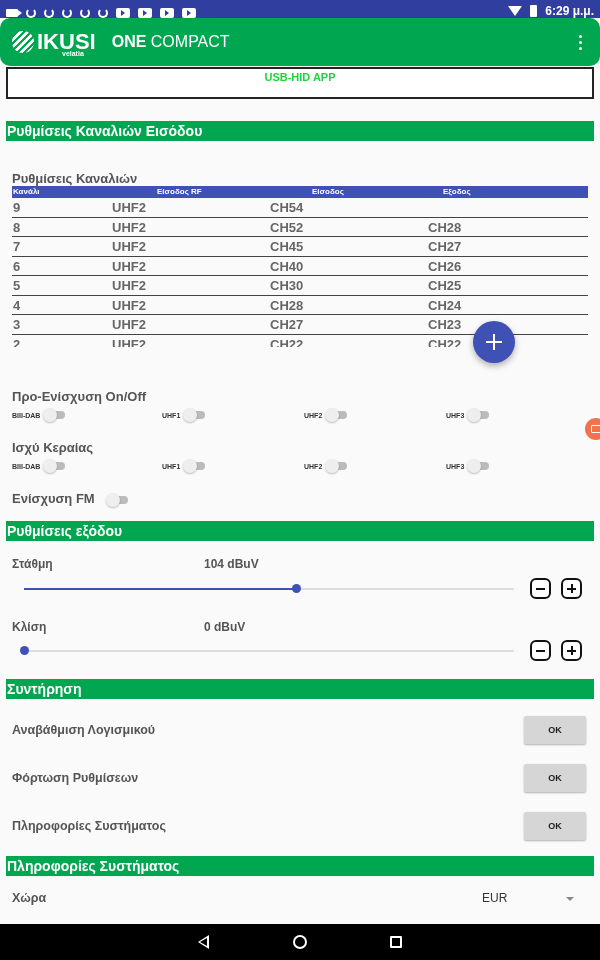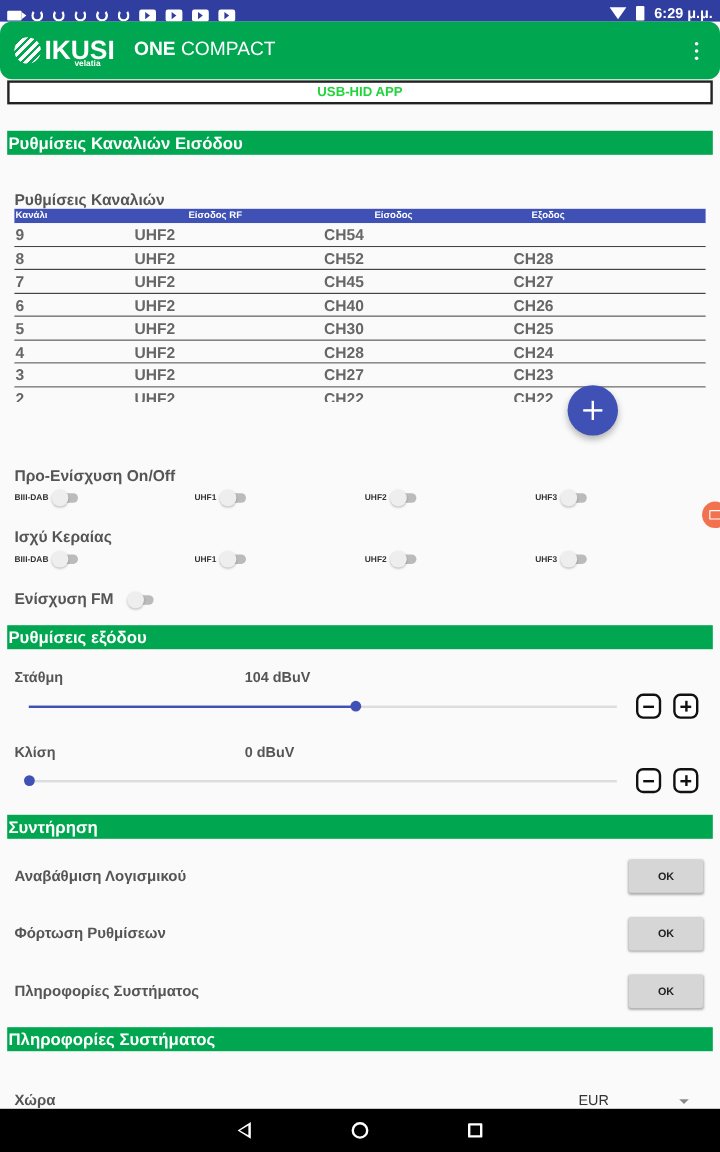--- a/index.html
+++ b/index.html
@@ -19,21 +19,21 @@
   .logo { display: flex; align-items: center; position: relative; }
   .logo-globe { width: 22px; height: 22px; border-radius: 50%; background: repeating-linear-gradient(135deg, #fff 0 3px, #00a650 3px 5px); }
   .logo-text { font-weight: bold; font-size: 22px; margin-left: 3px; letter-spacing: 0px; }
   .logo-sub { position: absolute; left: 50px; top: 21px; font-size: 7px; font-weight: bold; }
   .app-title { margin-left: 16px; font-size: 16px; }
   .app-title b { font-weight: bold; }
   .overflow { margin-left: auto; width: 40px; display: flex; flex-direction: column; align-items: center; gap: 3px; }
   .overflow span { width: 3px; height: 3px; background: #fff; border-radius: 50%; }
 
   .content { position: absolute; top: 66px; left: 0; width: 600px; height: 858px; overflow: hidden; }
-  .usb-banner { margin: 1px 6px 1px 6px; height: 20px; border: 2px solid #222; background: #fff; text-align: center; color: #22d43a; font-weight: bold; font-size: 11px; line-height: 16px; }
+  .usb-banner { margin: 1px 6px 1px 6px; height: 32px; border: 2px solid #222; background: #fff; text-align: center; color: #22d43a; font-weight: bold; font-size: 11px; line-height: 16px; }
   .section-head { margin: 0 6px; height: 20px; background: #00a650; color: #fff; font-weight: bold; font-size: 14px; line-height: 20px; padding-left: 0; }
   .section-head span { padding-left: 1px; }
   .subhead { color: #555; font-weight: bold; font-size: 13px; margin-left: 12px; }
   .table { margin-left: 12px; width: 576px; }
   .thead { background: #3f51b5; height: 12px; display: flex; color: #fff; font-size: 8px; font-weight: bold; line-height: 12px; }
   .trow { height: 19.5px; display: flex; border-bottom: 1.5px solid #444; color: #666; font-size: 13px; font-weight: bold; line-height: 19px; background: #fafafa; }
   .c0 { width: 100px; padding-left: 1px; }
   .c1 { width: 158px; }
   .c2 { width: 158px; }
   .c3 { width: 160px; }
@@ -294,21 +294,21 @@
     <span class="maint-label">Φόρτωση Ρυθμίσεων</span>
     <button class="ok-btn">OK</button>
   </div>
   <div class="maint-row" style="top:746px;">
     <span class="maint-label">Πληροφορίες Συστήματος</span>
     <button class="ok-btn">OK</button>
   </div>
 
   <div class="section-head" style="position:absolute;top:790px;left:0;width:588px;"><span>Πληροφορίες Συστήματος</span></div>
 
-  <div class="country-row" style="top:822px;margin-top:19px;">
+  <div class="country-row" style="top:822px;">
     <span class="country-label">Χώρα</span>
     <div class="country-select">
       <span class="val">EUR</span>
       <span class="arrow"></span>
     </div>
   </div>
 </div>
 
 <div class="nav-bar">
   <span class="nav-back"></span>

